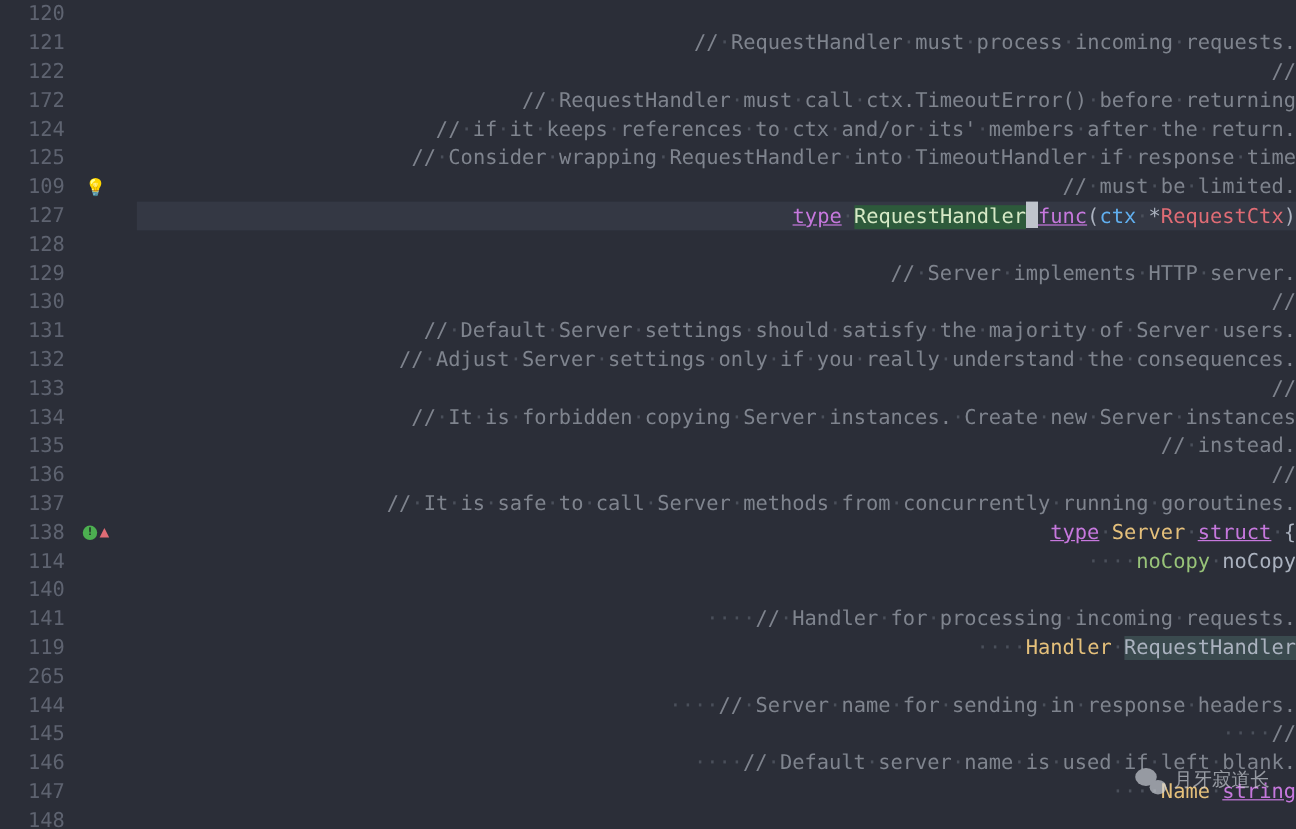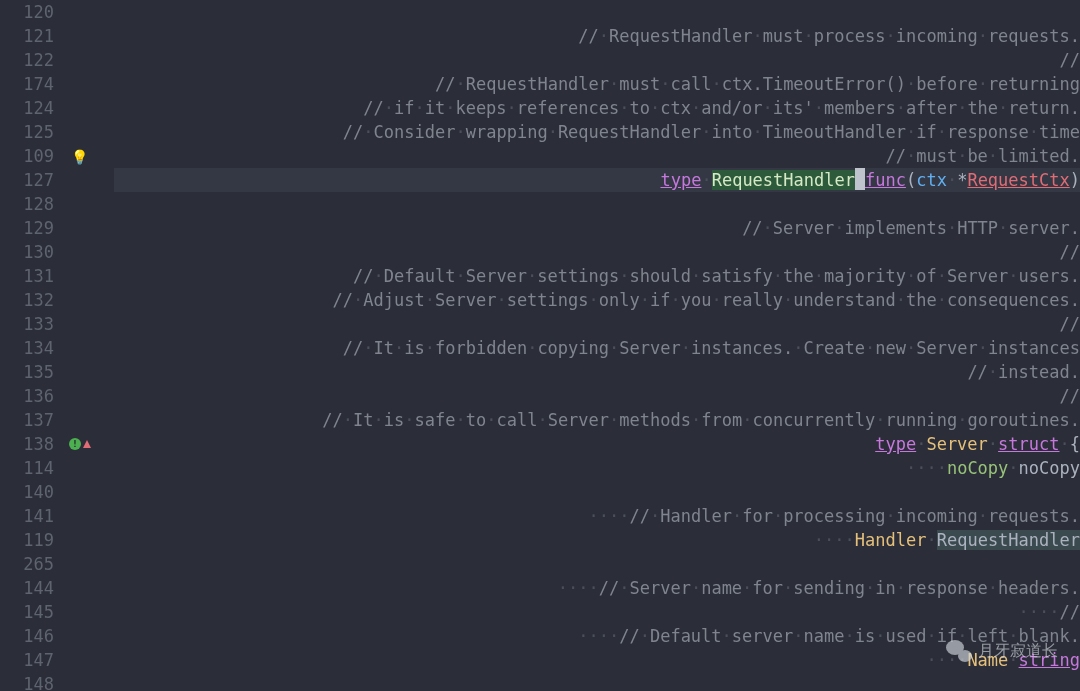--- a/index.html
+++ b/index.html
@@ -89,21 +89,21 @@
     width: 114px;
     height: 24px;
     
   }
 
   .cmt { color: #7f848e; }
   .kw  { color: #c678dd; font-weight: 500; text-decoration: underline; }
   .typ { color: #e5c07b; }
   .ident-green { color: #98c379; }
   .fn-blue { color: #61afef; }
-  .par { color: #e06c75; text-decoration: underline; }
+  .par { color: #e06c75; }
   .sel {
     background: #2d5a3b;
     color: #d6e9c6;
     padding: 0 0;
   }
   .sel2 {
     background: #3a4a4e;
     padding: 0 0;
   }
   .cursor {
@@ -143,21 +143,21 @@
 </style>
 </head>
 <body>
 
 <div class="editor">
   <div class="gutter">
     <div class="line-numbers" id="ln">
         <div>120</div>
         <div>121</div>
         <div>122</div>
-        <div>174</div>
+        <div>172</div>
         <div>124</div>
         <div>125</div>
         <div>109</div>
         <div>127</div>
         <div>128</div>
         <div>129</div>
         <div>130</div>
         <div>131</div>
         <div>132</div>
         <div>133</div>

